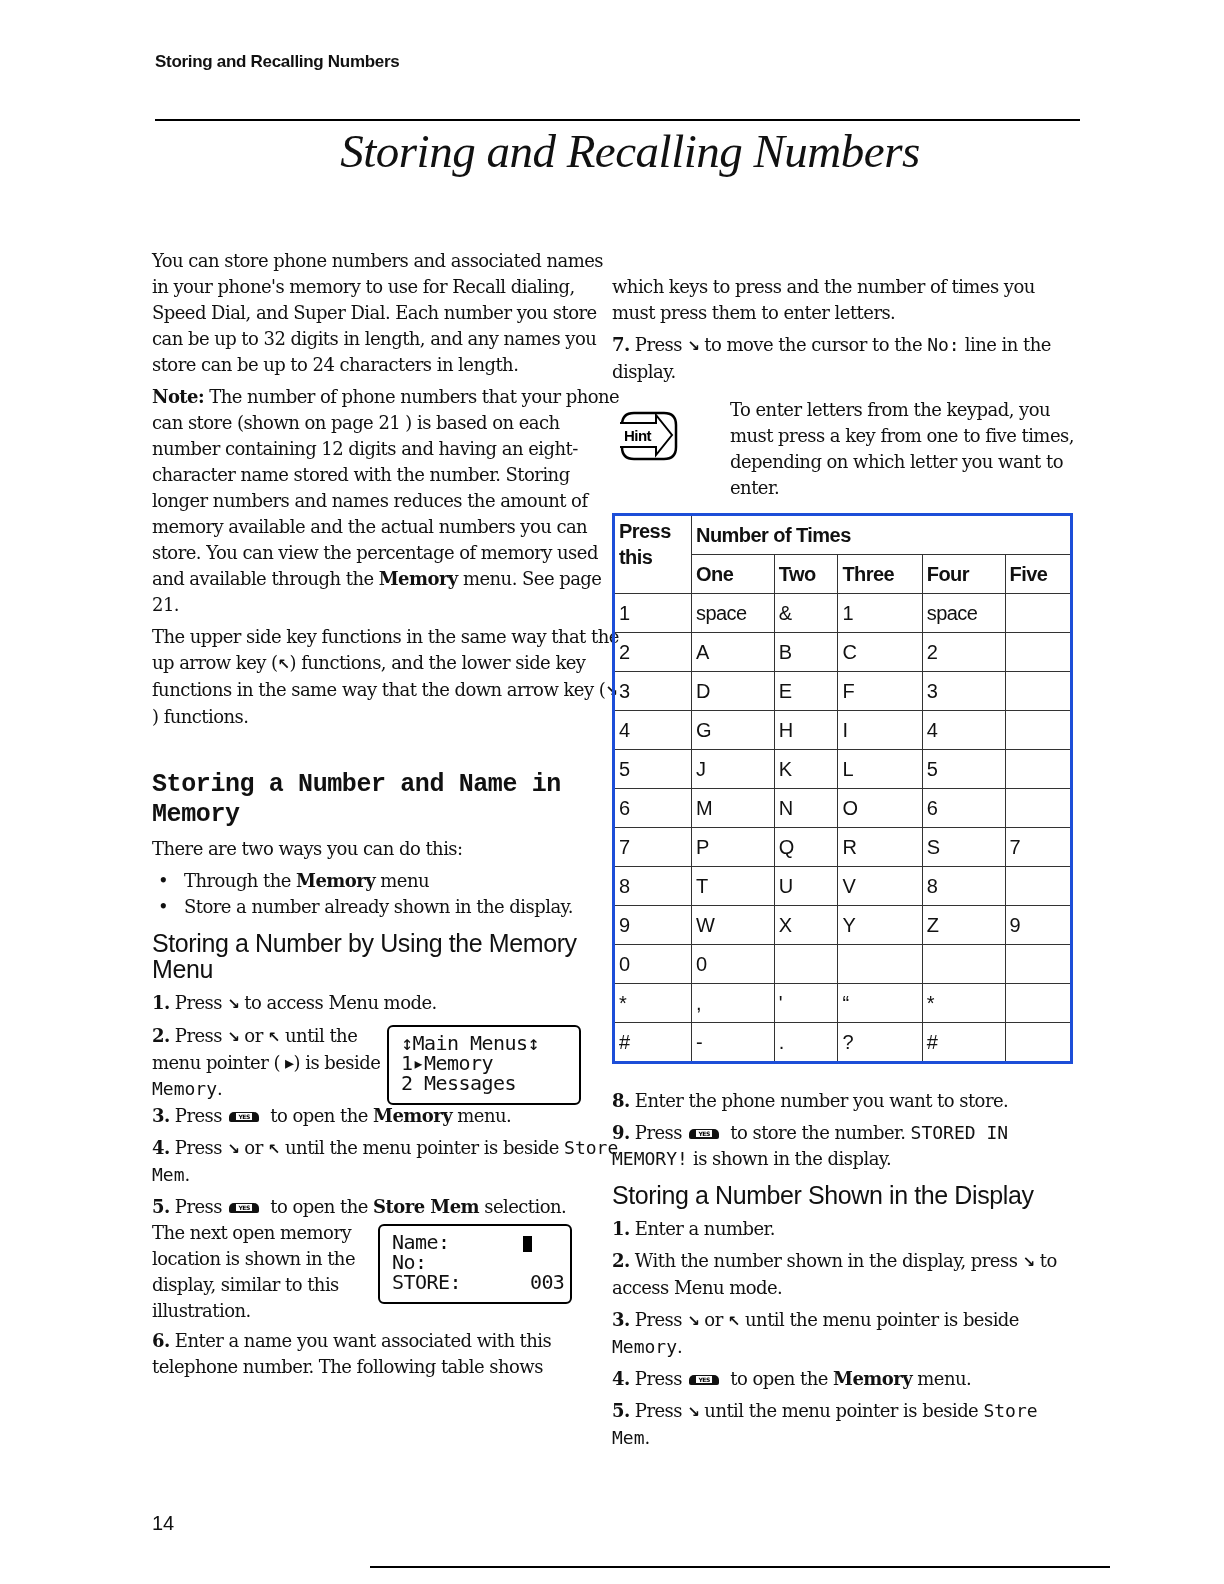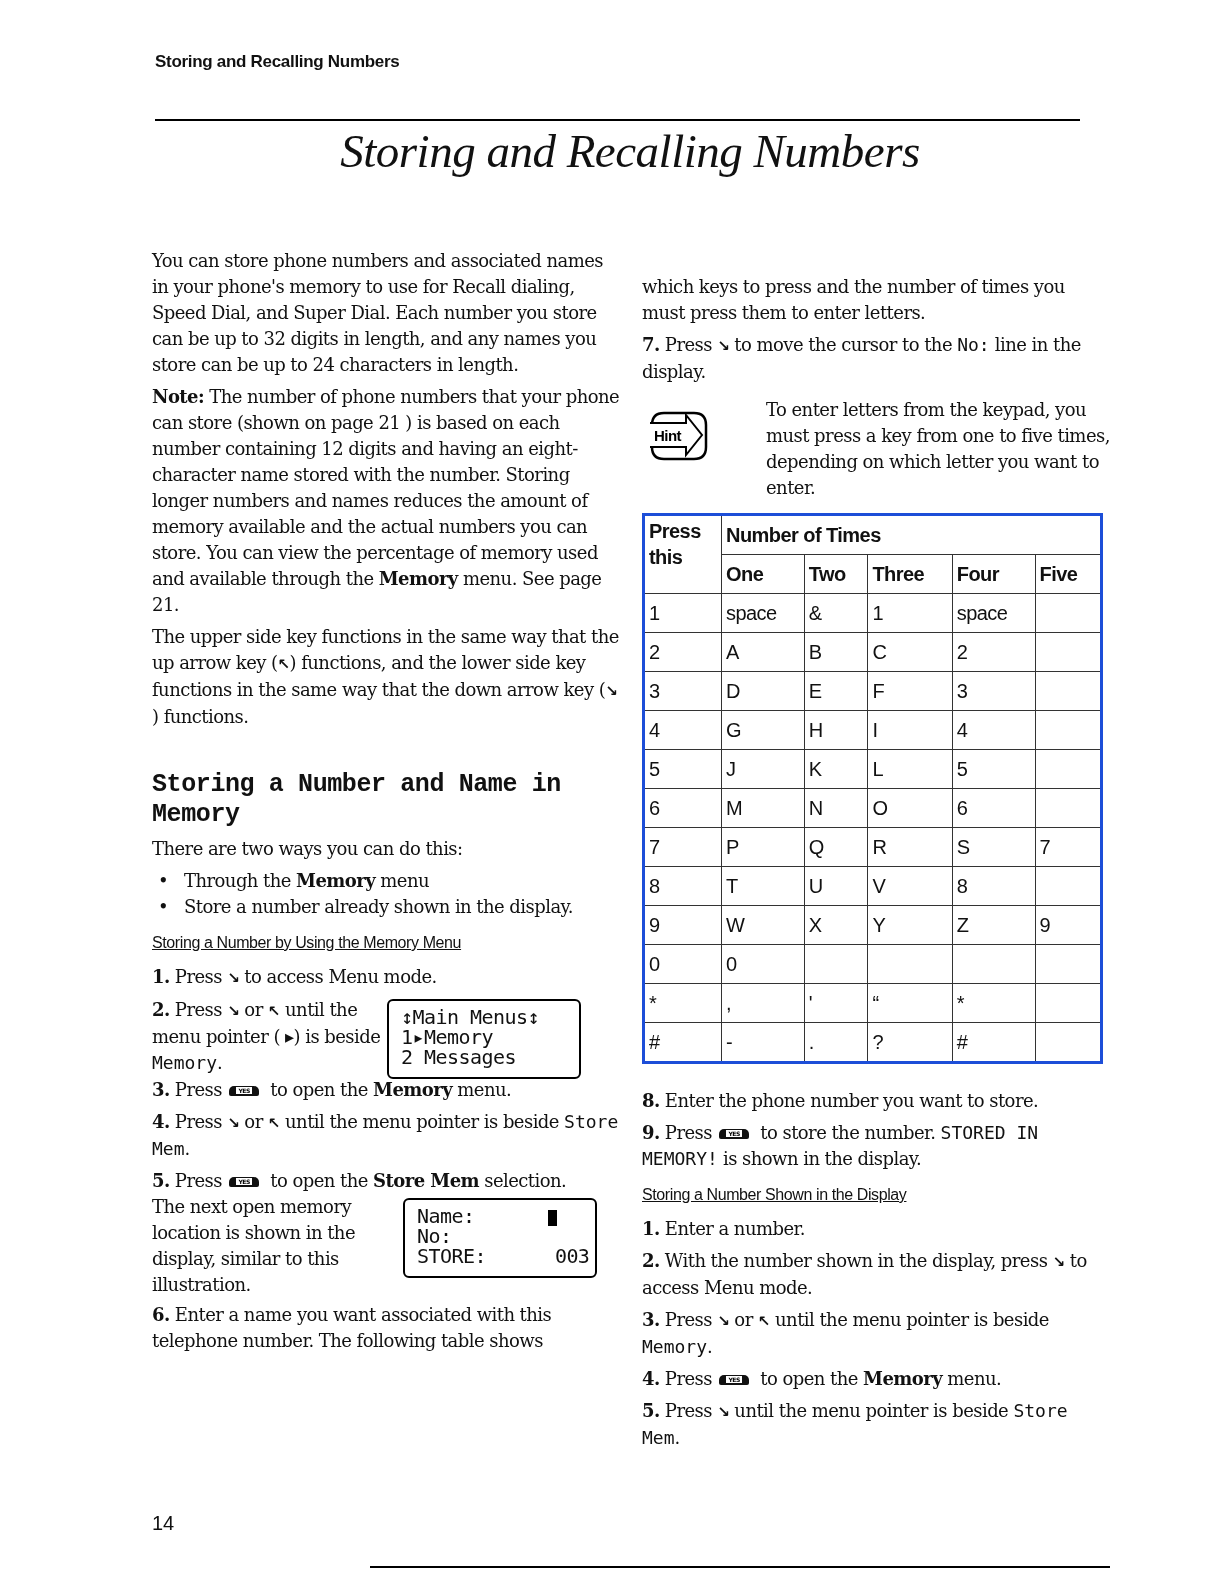--- a/index.html
+++ b/index.html
@@ -2,26 +2,26 @@
 <html><head>
 <meta charset="utf-8">
 <style>
   html, body { margin: 0; padding: 0; background: #ffffff; }
   body { width: 1224px; height: 1584px; position: relative; overflow: hidden; color: #111; }
   .running-head { position: absolute; left: 155px; top: 52px; font-family: "Liberation Sans", sans-serif; font-weight: bold; font-size: 17px; letter-spacing: -0.3px; }
   .top-rule { position: absolute; left: 155px; top: 119px; width: 925px; height: 2px; background: #000; }
   .page-title { position: absolute; left: 0; width: 1260px; top: 124px; text-align: center; font-family: "Liberation Serif", serif; font-style: italic; font-size: 47px; letter-spacing: -0.5px; }
   .col { position: absolute; font-family: "DejaVu Serif", serif; font-size: 18px; line-height: 26px; letter-spacing: -0.55px; }
   .col-left { left: 152px; top: 248px; width: 470px; }
-  .col-right { left: 642px; top: 274px; width: 470px; }
+  .col-right { left: 612px; top: 274px; width: 470px; }
   .para { margin: 0 0 6px 0; }
   .b { font-weight: bold; }
   .lcd { font-family: "DejaVu Sans Mono", monospace; font-size: 18px; letter-spacing: 0px; }
   .h2 { font-family: Liberation Mono, monospace; font-weight: bold; font-size: 25px; line-height: 30px; letter-spacing: -0.4px; margin: 40px 0 6px 0; }
-  .h3 { font-family: "Liberation Sans", sans-serif; font-size: 16px; line-height: 26px; text-decoration: underline; letter-spacing: -0.4px; margin: 10px 0 8px 0; }
+  .h3 { font-family: "Liberation Sans", sans-serif; font-size: 25px; line-height: 26px; letter-spacing: -0.4px; margin: 10px 0 8px 0; }
   ul.bullets { margin: 0 0 0 0; padding-left: 30px; list-style: none; }
   ul.bullets li { position: relative; padding-left: 2px; }
   ul.bullets li::before { content: "\2022"; position: absolute; left: -24px; }
   .step { margin: 0 0 6px 0; }
   .key-down { display: inline-block; font-family: "DejaVu Sans", sans-serif; font-weight: bold; font-size: 15px; transform: rotate(0deg); }
   .key-yes { display: inline-block; width: 30px; height: 10px; background: #111; border-radius: 5px 5px 2px 2px; vertical-align: middle; position: relative; margin: 0 6px 0 2px; }
   .key-yes span { position: absolute; left: 7px; top: 1px; width: 16px; height: 7px; background: #fff; font-size: 6px; line-height: 7px; color: #000; text-align: center; font-family: "DejaVu Sans", sans-serif; font-weight: bold; }
   .with-box { position: relative; }
   .lcd-box { position: absolute; border: 2px solid #000; border-radius: 6px; padding: 6px 12px; font-family: "DejaVu Sans Mono", monospace; font-size: 20px; line-height: 20px; background: #fff; }
   .lcd-box .line { white-space: pre; }
@@ -66,41 +66,41 @@
   </div>
 
   <p class="step"><span class="b">3.</span><span> Press </span><span class="key-yes"><span>YES</span></span><span> to open the </span><span class="b">Memory</span><span> menu.</span></p>
 
   <p class="step"><span class="b">4.</span><span> Press </span><span class="key-down">↘</span><span> or </span><span class="key-down">↖</span><span>  until the menu pointer is beside </span><span class="lcd">Store Mem</span><span>.</span></p>
 
   <p class="step" style="margin-bottom:0;"><span class="b">5.</span><span> Press </span><span class="key-yes"><span>YES</span></span><span> to open the </span><span class="b">Store Mem</span><span> selection.</span></p>
 
   <div class="with-box" style="height:108px;">
     <p class="step" style="width:225px;">The next open memory location is shown in the display, similar to this illustration.</p>
-    <div class="lcd-box" style="left:251px; top:4px; width:166px; height:64px;">
+    <div class="lcd-box" style="left:226px; top:4px; width:166px; height:64px;">
       <div class="line"><span>Name:</span><span style="display:inline-block;width:9px;height:16px;background:#000;margin-left:74px;vertical-align:middle;"></span></div>
       <div class="line">No:</div>
       <div class="line">STORE:      003</div>
     </div>
   </div>
 
   <p class="step"><span class="b">6.</span><span> Enter a name you want associated with this telephone number.  The following table shows</span></p>
 </div>
 
 <div class="col col-right">
   <p class="para">which keys to press and the number of times you must press them to enter letters.</p>
   <p class="step"><span class="b">7.</span><span> Press </span><span class="key-down">↘</span><span> to move the cursor to the </span><span class="lcd">No:</span><span> line in the display.</span></p>
 
   <div class="hint-wrap">
     <svg class="hint-icon" viewBox="0 0 66 60">
       <path d="M6 20 Q6 8 18 8 L48 8 Q60 8 60 20 L60 42 Q60 54 48 54 L18 54 Q6 54 6 42 Z" fill="none" stroke="#000" stroke-width="2.5"></path>
       <path d="M4 18 L40 18 L40 10 L56 30 L40 50 L40 42 L4 42" fill="#fff" stroke="#000" stroke-width="2"></path>
       <text x="8" y="36" font-family="Liberation Sans, sans-serif" font-size="15" font-weight="bold" fill="#000">Hint</text>
     </svg>
-    <p class="para" style="margin-left:18px;">To enter letters from the keypad, you must press a key from one to five times, depending on which letter you want to enter.</p>
+    <p class="para" style="margin-left:12px;">To enter letters from the keypad, you must press a key from one to five times, depending on which letter you want to enter.</p>
   </div>
 
   <table class="keytable">
     <tbody>
         <tr>
       <th rowspan="2" style="vertical-align:top;width:68px;">Press this</th>
       <th colspan="5">Number of Times</th>
     </tr>
     <tr>
       <th>One</th>

